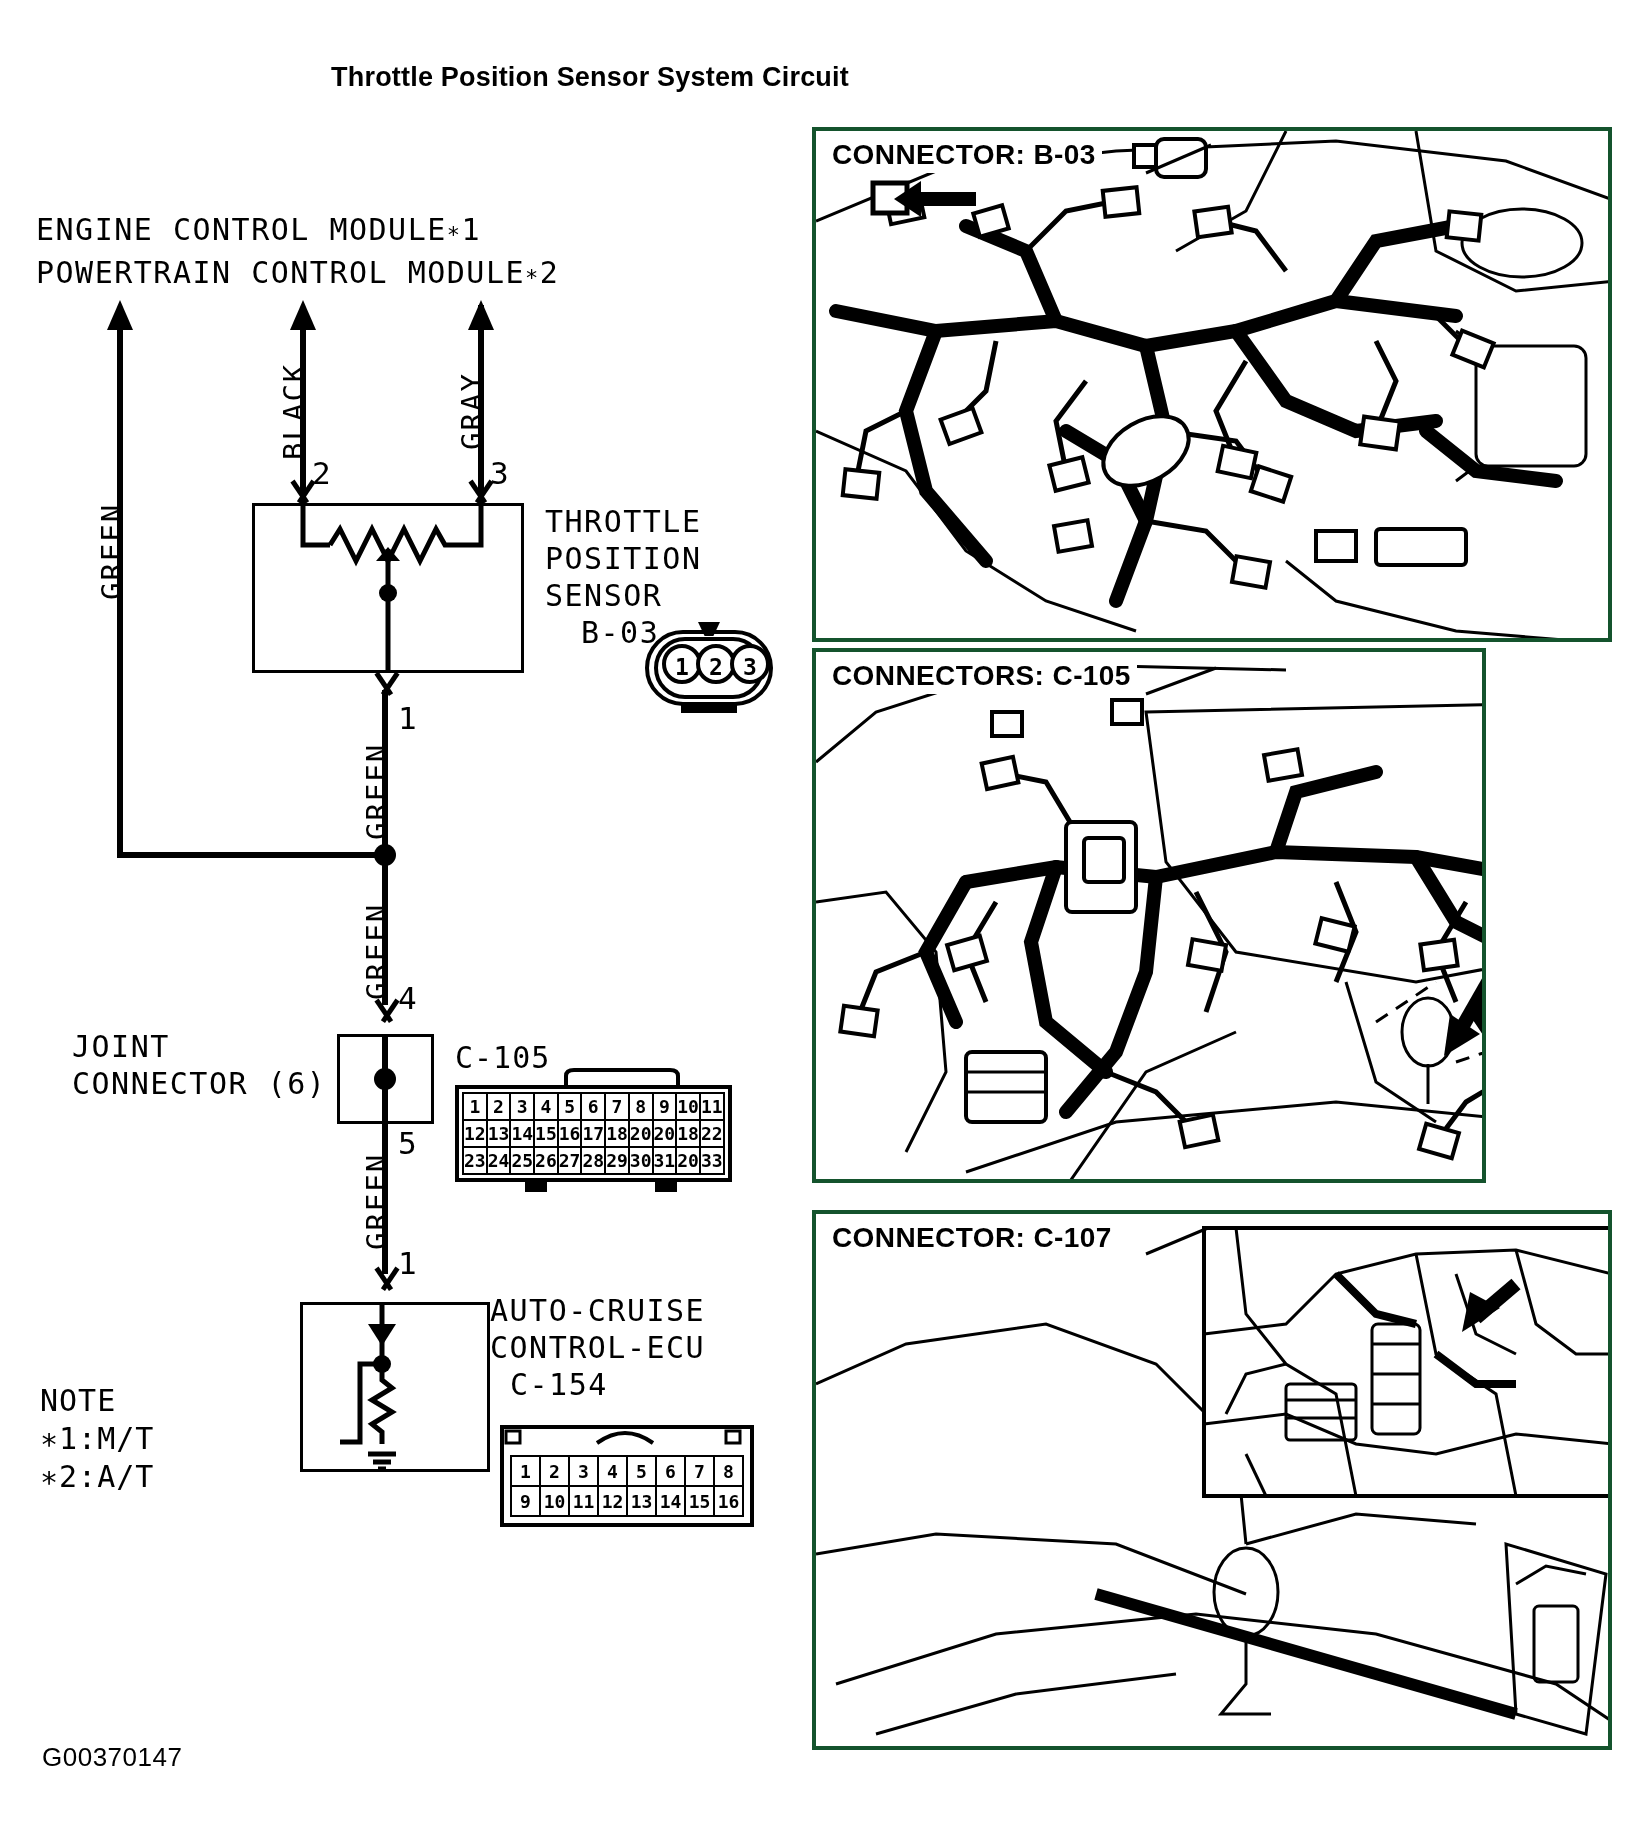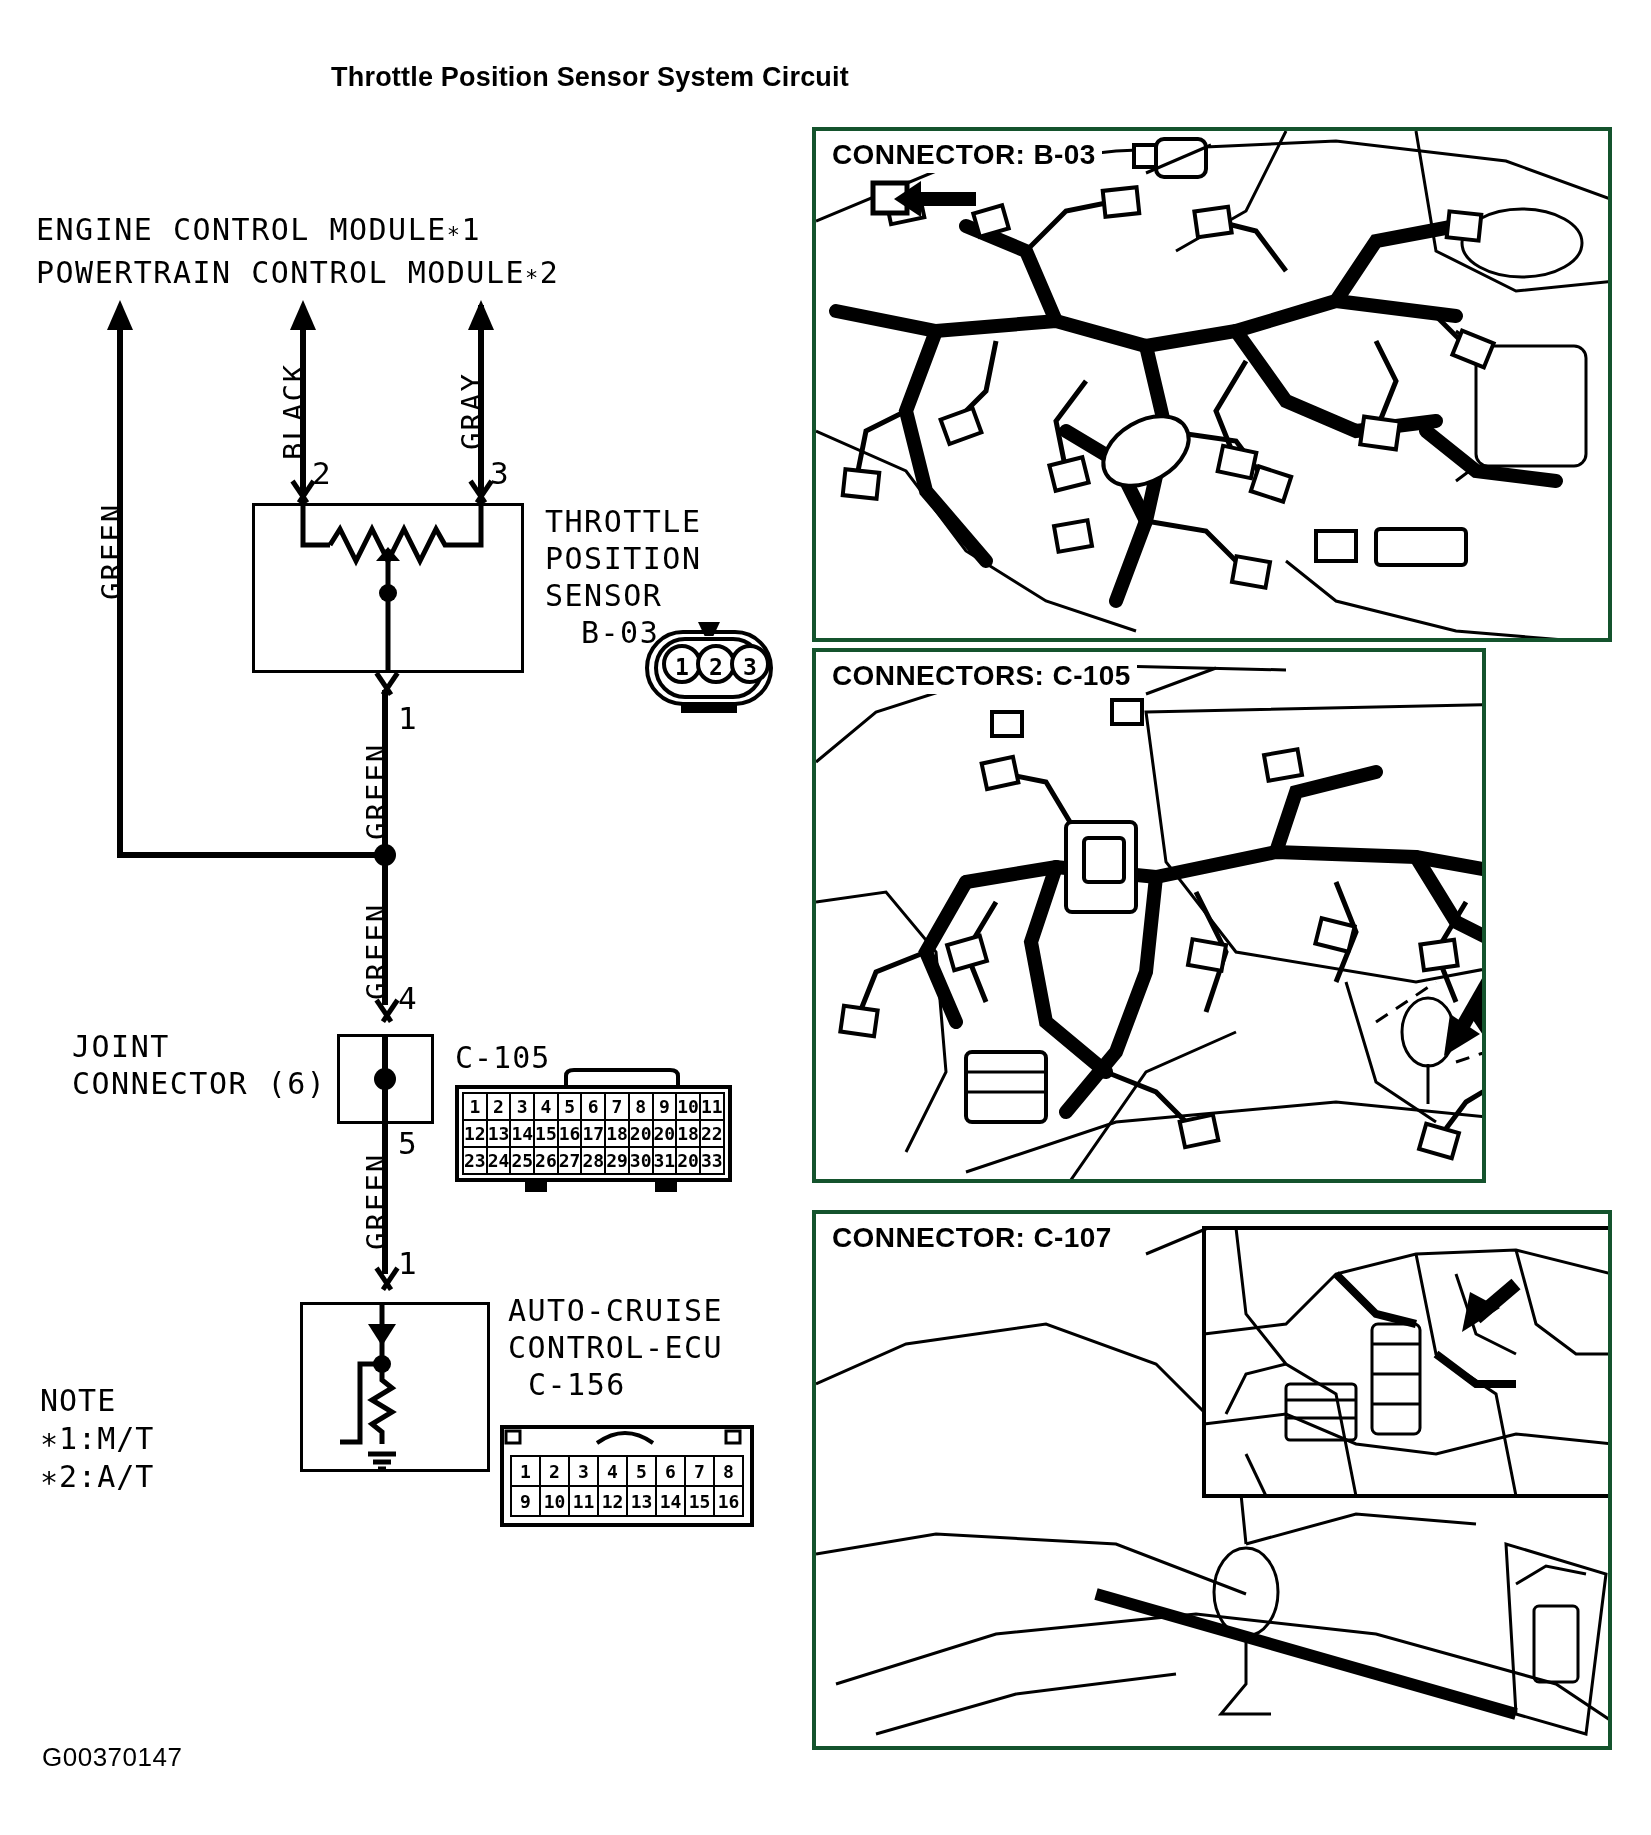--- a/index.html
+++ b/index.html
@@ -320,24 +320,24 @@
       <path d="M82 62 L60 62 L60 140 L40 140"></path>
       <path d="M82 62 L82 78 L92 86 L72 98 L92 110 L72 122 L82 130 L82 142"></path>
       <path d="M68 152 L96 152"></path>
       <path d="M73 160 L91 160"></path>
       <path d="M78 167 L86 167"></path>
     </g>
     <polygon points="68,22 96,22 82,44" fill="#000"></polygon>
     <circle cx="82" cy="62" r="9" fill="#000"></circle>
   </svg>
 
-  <div class="blk-label mono" style="left:490px; top:1292px;padding-left:18px;">
+  <div class="blk-label mono" style="left:490px; top:1292px;">
     <div>AUTO-CRUISE</div>
     <div>CONTROL-ECU</div>
-    <div style="margin-left:20px;">C-156</div>
+    <div style="margin-left:20px;">C-154</div>
   </div>
 
   <div class="pingrid" id="c107-grid" style="left:500px; top:1425px;">
     <div class="frame" style="padding:10px 6px 6px 6px;">
       <svg style="position:absolute; left:95px; top:4px;" width="60" height="16">
         <path d="M2 14 Q30 -6 58 14" fill="none" stroke="#000" stroke-width="4"></path>
       </svg>
       <svg style="position:absolute; left:4px; top:4px;" width="240" height="18">
         <rect x="2" y="2" width="14" height="12" fill="none" stroke="#000" stroke-width="3"></rect>
         <rect x="222" y="2" width="14" height="12" fill="none" stroke="#000" stroke-width="3"></rect>

